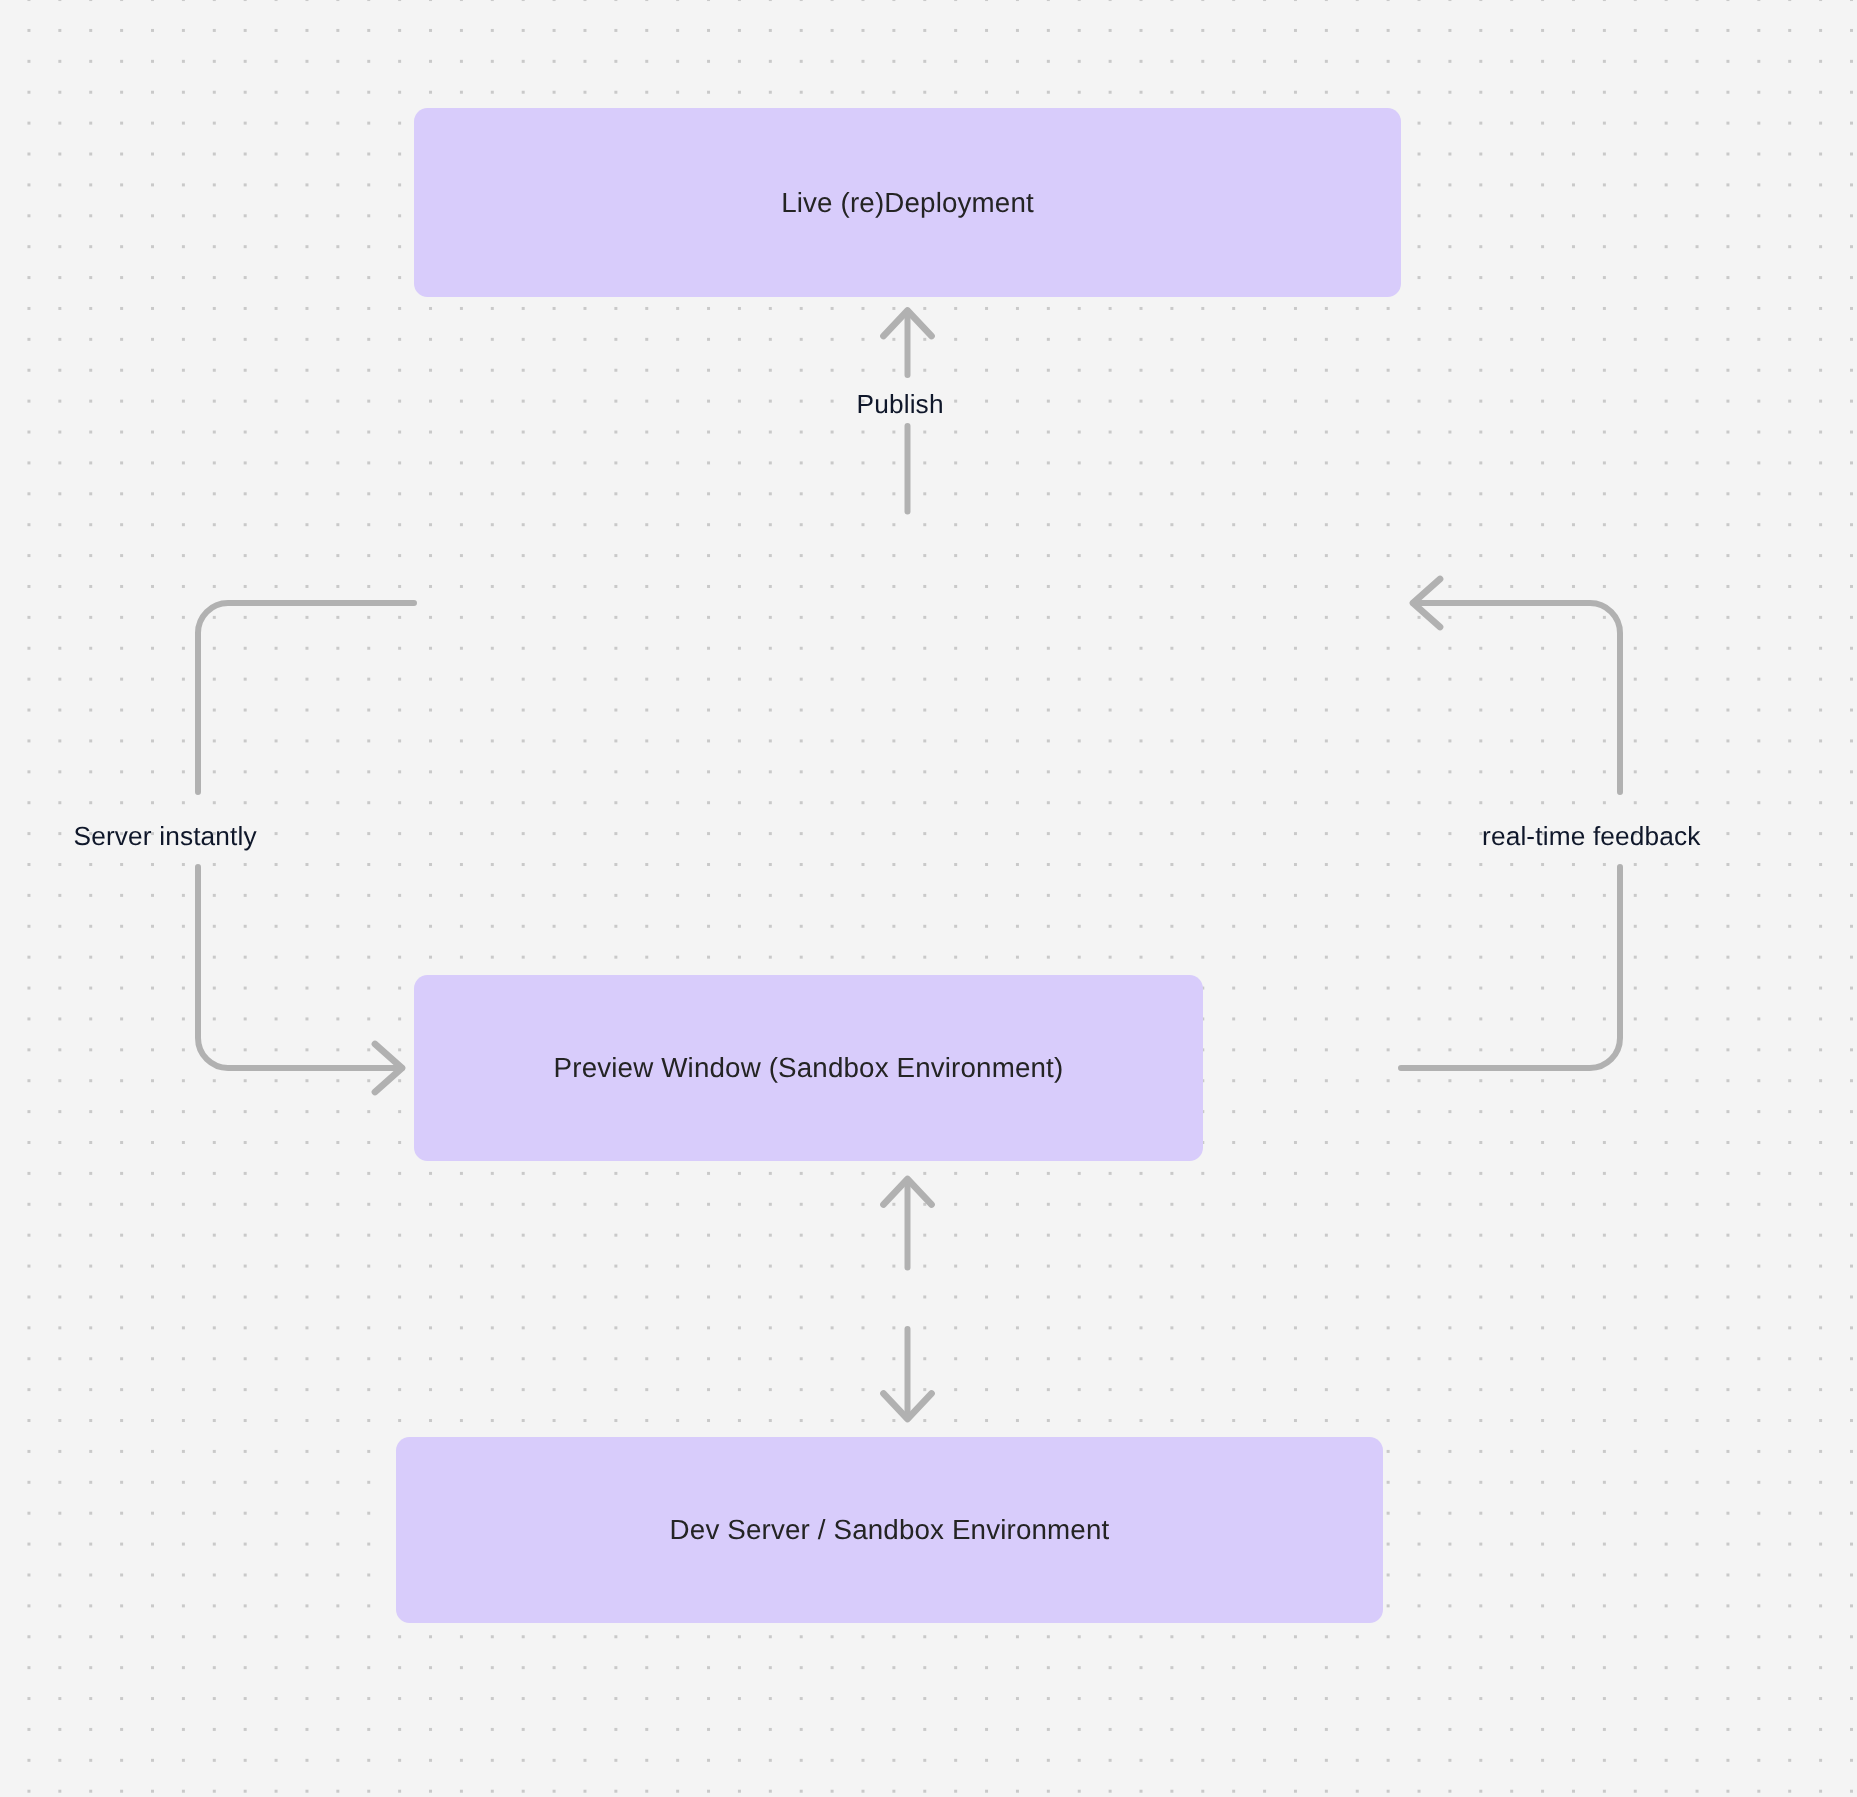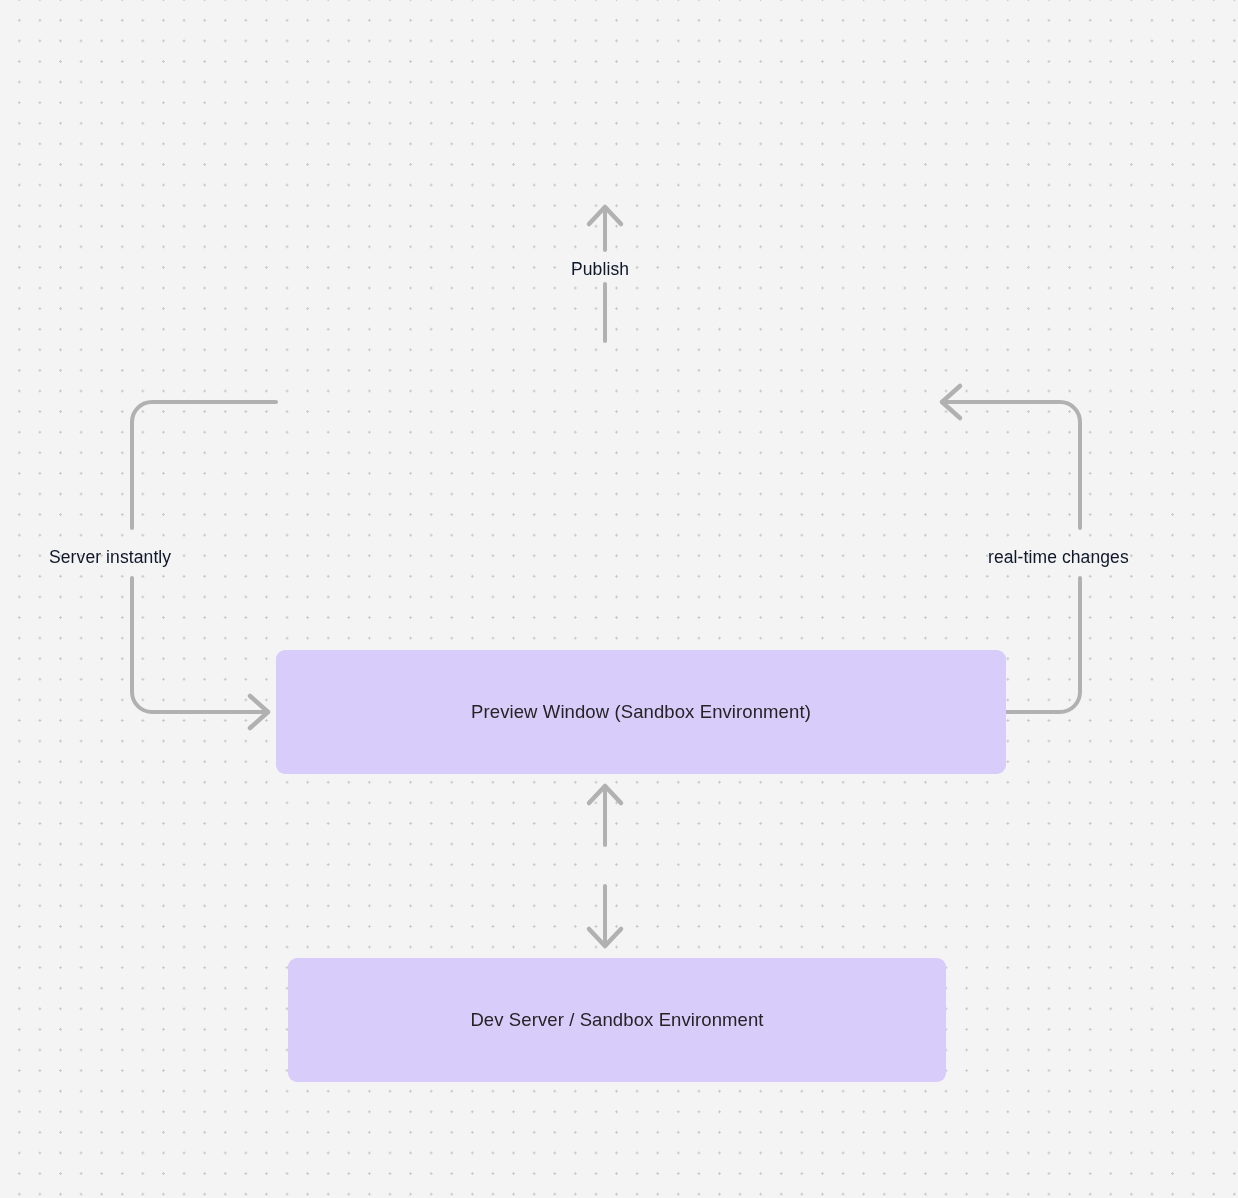--- a/index.html
+++ b/index.html
@@ -63,22 +63,22 @@
     text-align: center;
     color: #242424;
     font-size: 18.5px;
     line-height: 1.3;
     letter-spacing: 0.1px;
     padding: 4px 14px;
   }
 
   #node-live     { left: 276px; top: 72px;  width: 658px; height: 126px; }
   #node-editor   { left: 276px; top: 341px; width: 658px; height: 122px; }
-  #node-preview  { left: 276px; top: 650px; width: 730px; height: 124px; }
-  #node-dev      { left: 288px; top: 958px; width: 658px; height: 124px; }
+  #node-preview  { left: 276px; top: 650px; width: 526px; height: 124px; }
+  #node-dev      { left: 264px; top: 958px; width: 658px; height: 124px; }
 
   
   .edge-label {
     position: absolute;
     color: #0f172a;
     font-size: 17.5px;
     line-height: 1.25;
     white-space: nowrap;
     letter-spacing: 0.1px;
     background: transparent;
@@ -115,30 +115,33 @@
     </g>
 
     <g>
       <line x1="605" y1="845" x2="605" y2="789"></line>
       <polyline class="head" points="589,803 605,786 621,803"></polyline>
       <line x1="605" y1="886" x2="605" y2="943"></line>
       <polyline class="head" points="589,929 605,946 621,929"></polyline>
     </g>
   </svg>
 
+  <div class="node" id="node-live">
+    <span>Live (re)Deployment</span>
+  </div>
 
 
   <div class="node" id="node-preview">
     <span>Preview Window (Sandbox Environment)</span>
   </div>
 
   <div class="node" id="node-dev">
     <span>Dev Server / Sandbox Environment</span>
   </div>
 
   <div class="edge-label" id="label-publish">Publish</div>
 
   <div class="edge-label" id="label-updates">Server instantly</div>
 
-  <div class="edge-label" id="label-feedback">real-time changes</div>
+  <div class="edge-label" id="label-feedback">real-time feedback</div>
 
 
 </div>
 
 </body></html>

